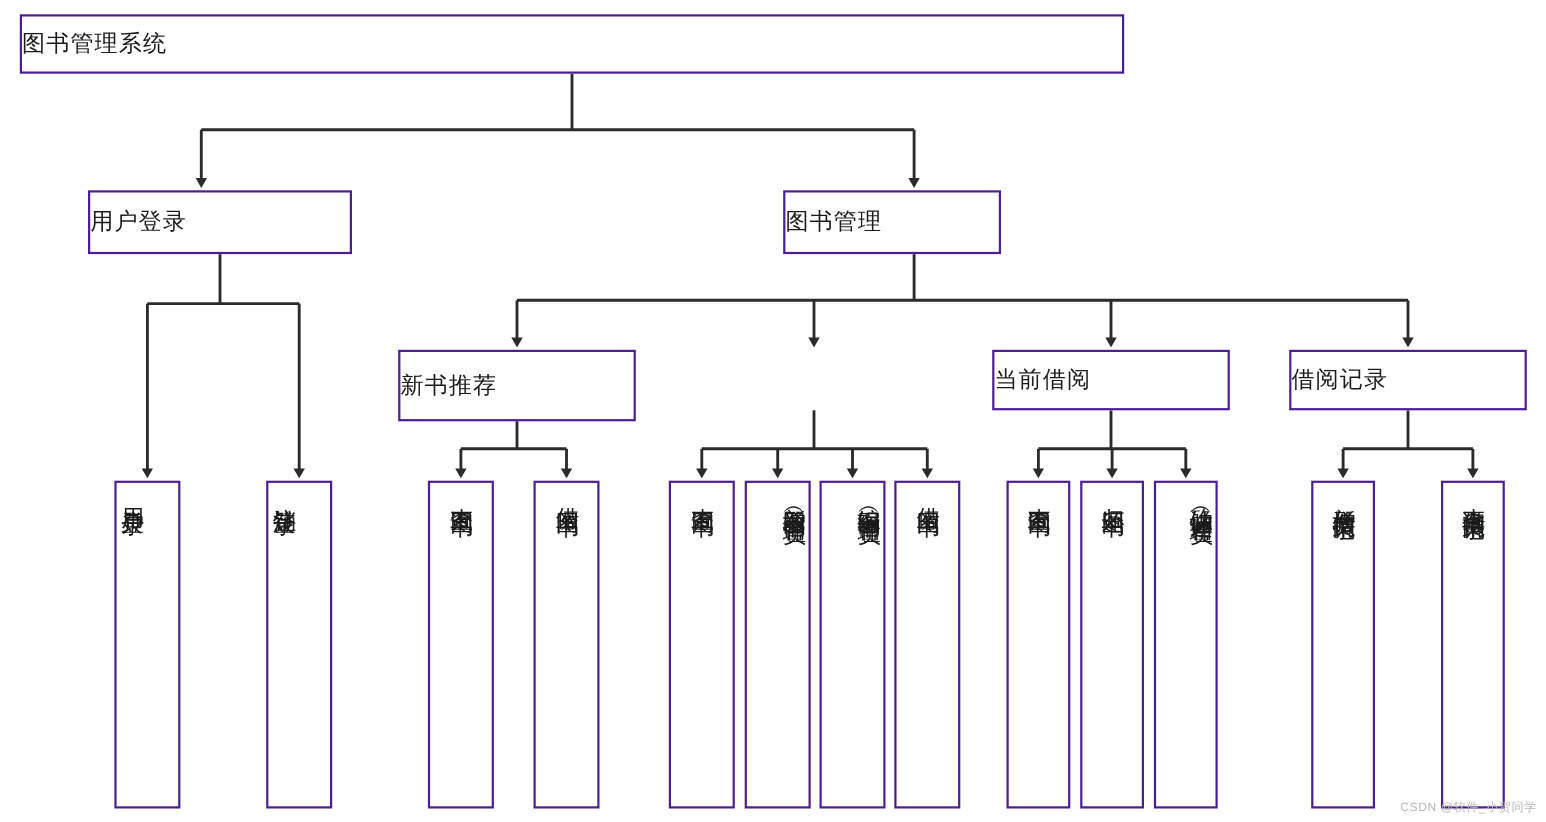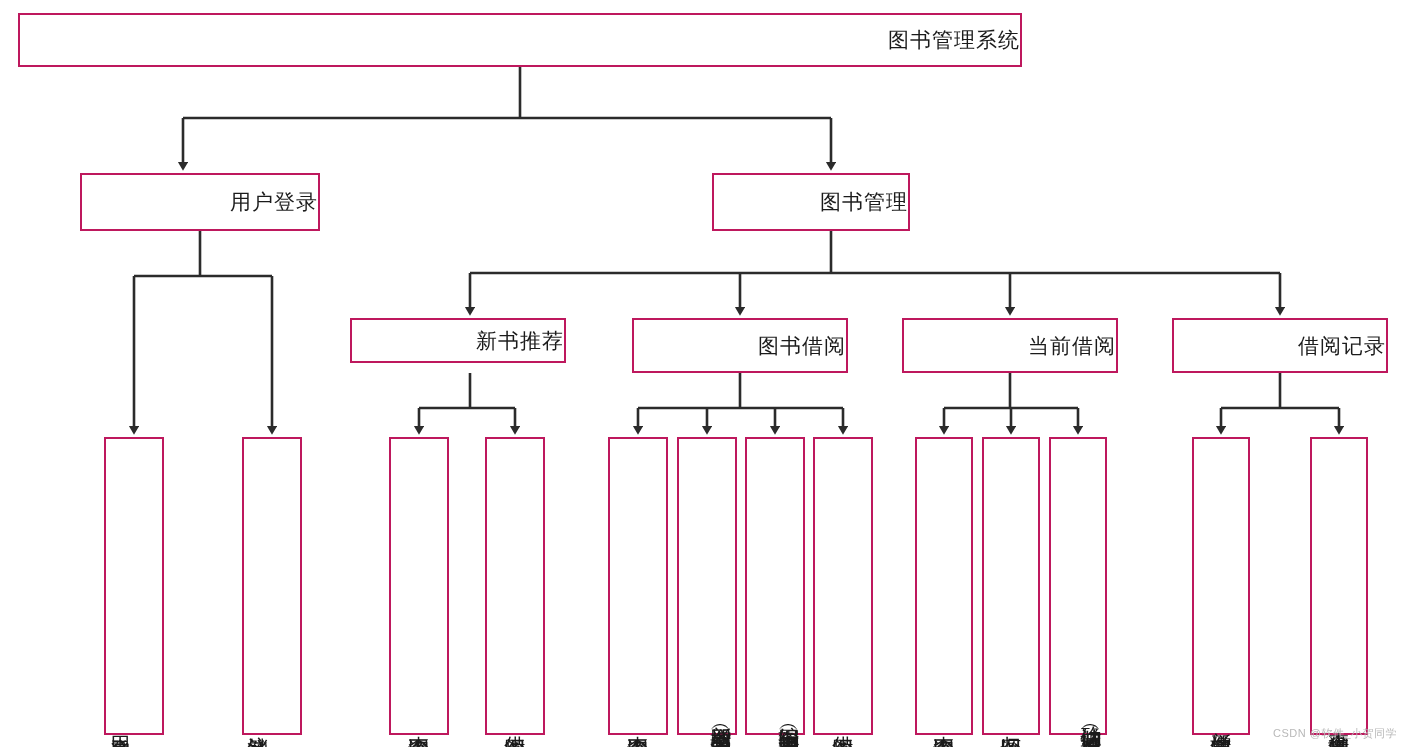--- a/index.html
+++ b/index.html
@@ -20,25 +20,25 @@
   #wires {
     position: absolute;
     left: 0;
     top: 0;
     width: 1405px;
     height: 747px;
   }
   .node {
     position: absolute;
     box-sizing: border-box;
-    border: 2px solid #be185d;
+    border: 2px solid #4c1d95;
     background: #ffffff;
     display: flex;
     align-items: center;
-    justify-content: flex-end;
+    justify-content: flex-start;
     color: #1b1b1b;
   }
   .node-h {
     font-size: 21px;
     letter-spacing: 1px;
     line-height: 1.2;
     white-space: nowrap;
   }
   .node-v {
     writing-mode: vertical-rl;
@@ -128,25 +128,22 @@
     <span>图书管理系统</span>
   </div>
 
   <div class="node node-h" style="left:80px;top:173px;width:240px;height:58px">
     <span>用户登录</span>
   </div>
   <div class="node node-h" style="left:712px;top:173px;width:198px;height:58px">
     <span>图书管理</span>
   </div>
 
-  <div class="node node-h" style="left:350px;top:318px;width:216px;height:45px">
+  <div class="node node-h" style="left:362px;top:318px;width:216px;height:65px">
     <span>新书推荐</span>
-  </div>
-  <div class="node node-h" style="left:632px;top:318px;width:216px;height:55px">
-    <span>图书借阅</span>
   </div>
   <div class="node node-h" style="left:902px;top:318px;width:216px;height:55px">
     <span>当前借阅</span>
   </div>
   <div class="node node-h" style="left:1172px;top:318px;width:216px;height:55px">
     <span>借阅记录</span>
   </div>
 
   <div class="node node-v v-bottom" style="left:104px;top:437px;width:60px;height:298px">
     <span>用户登录</span>

